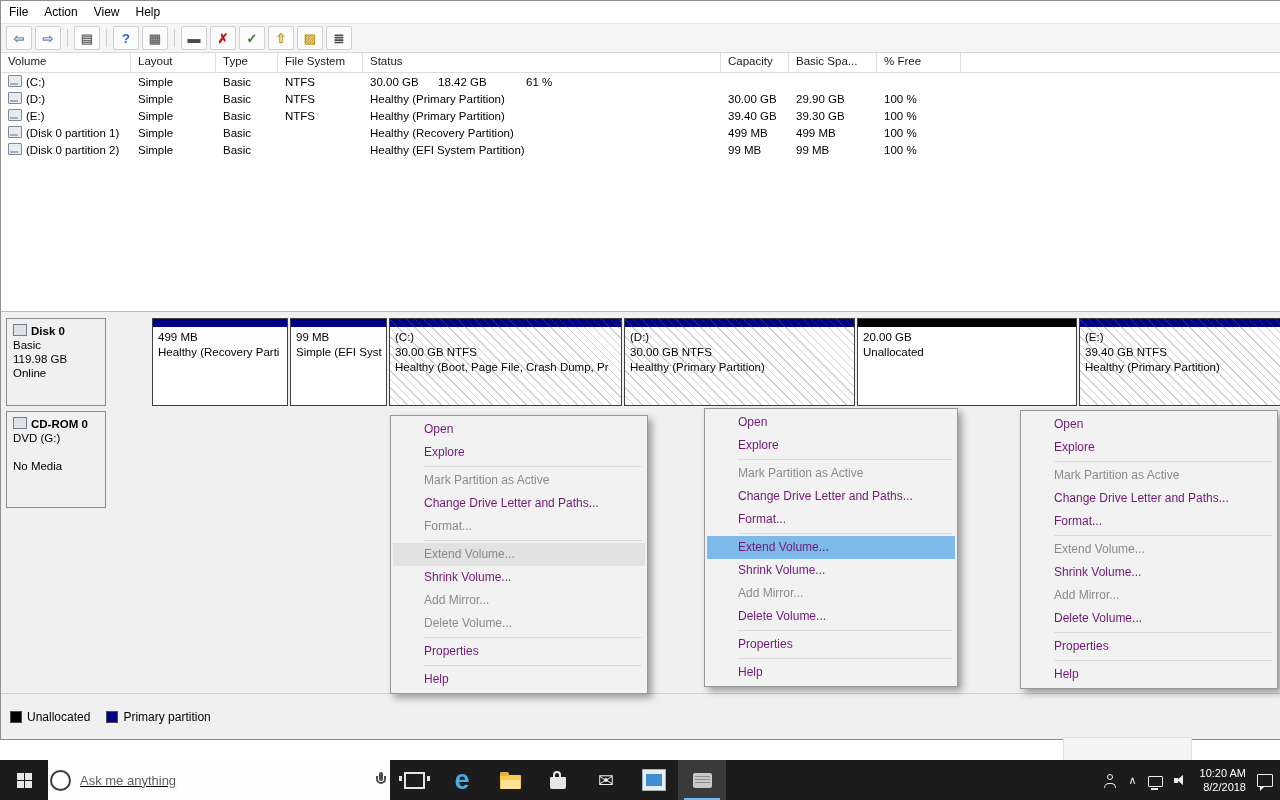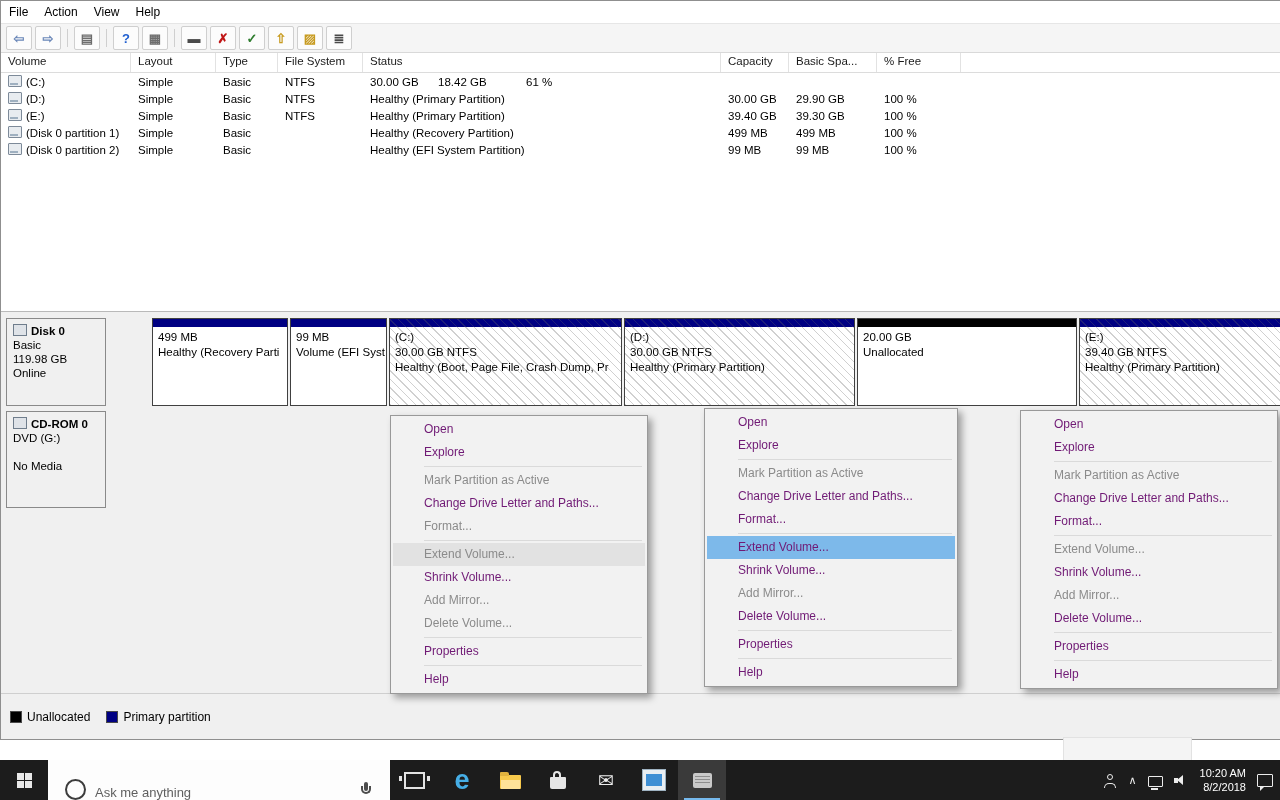--- a/index.html
+++ b/index.html
@@ -61,21 +61,21 @@
   .msep{height:1px;background:#dadada;margin:2px 3px 2px 31px;}
 
   
   .flyout{position:absolute;left:1063px;top:737px;width:127px;height:23px;background:#f4f4f4;border:1px solid #e2e2e2;border-bottom:none;}
 
   
   .taskbar{position:absolute;left:0;top:760px;width:1280px;height:40px;background:#1c1c1c;display:flex;align-items:stretch;z-index:60;}
   .tb-start{width:48px;display:flex;align-items:center;justify-content:center;flex:none;}
   .winlogo{display:grid;grid-template-columns:7px 7px;grid-template-rows:7px 7px;gap:1px;}
   .winlogo span{background:#e8e8e8;}
-  .tb-search{width:342px;background:#fdfdfd;display:flex;align-items:flex-end;padding:0 17px;gap:9px;flex:none;box-sizing:border-box;}
+  .tb-search{width:342px;background:#fdfdfd;display:flex;align-items:center;padding:0 2px;gap:9px;flex:none;box-sizing:border-box;text-decoration:underline;}
   .cortana-ring{width:17px;height:17px;border:2px solid #3c3c3c;border-radius:50%;flex:none;}
   .search-text{font-size:13px;color:#5f5f5f;flex:1;}
   .mic{position:relative;width:14px;height:19px;flex:none;}
   .mic::before{content:"";position:absolute;left:5px;top:1px;width:4px;height:9px;background:#4c4c4c;border-radius:2px;}
   .mic::after{content:"";position:absolute;left:2px;top:5px;width:10px;height:8px;border:2px solid #4c4c4c;border-top:none;border-radius:0 0 7px 7px;box-sizing:border-box;}
   .tb-app{width:48px;display:flex;align-items:center;justify-content:center;position:relative;flex:none;}
   .tb-app.active{background:#3a3a3a;}
   .tb-app.active::after{content:"";position:absolute;left:6px;right:6px;bottom:0;height:2px;background:var(--accent);}
   .tv{width:17px;height:13px;border:2px solid #e4e4e4;position:relative;}
   .tv::before,.tv::after{content:"";position:absolute;top:2px;width:3px;height:5px;background:#e4e4e4;}
@@ -214,21 +214,21 @@
               <div class="pstrip" style="background: rgb(0, 0, 130);"></div>
               <div class="ptext">
                 <div>499 MB</div>
                 <div>Healthy (Recovery Parti</div>
               </div>
             </div>
             <div class="part" style="width: 97px;">
               <div class="pstrip" style="background: rgb(0, 0, 130);"></div>
               <div class="ptext">
                 <div>99 MB</div>
-                <div>Volume (EFI Syst</div>
+                <div>Simple (EFI Syst</div>
               </div>
             </div>
             <div class="part selected" style="width: 233px;">
               <div class="pstrip" style="background: rgb(0, 0, 130);"></div>
               <div class="ptext">
                 <div>(C:)</div>
                 <div>30.00 GB NTFS</div>
                 <div>Healthy (Boot, Page File, Crash Dump, Pr</div>
               </div>
             </div>

